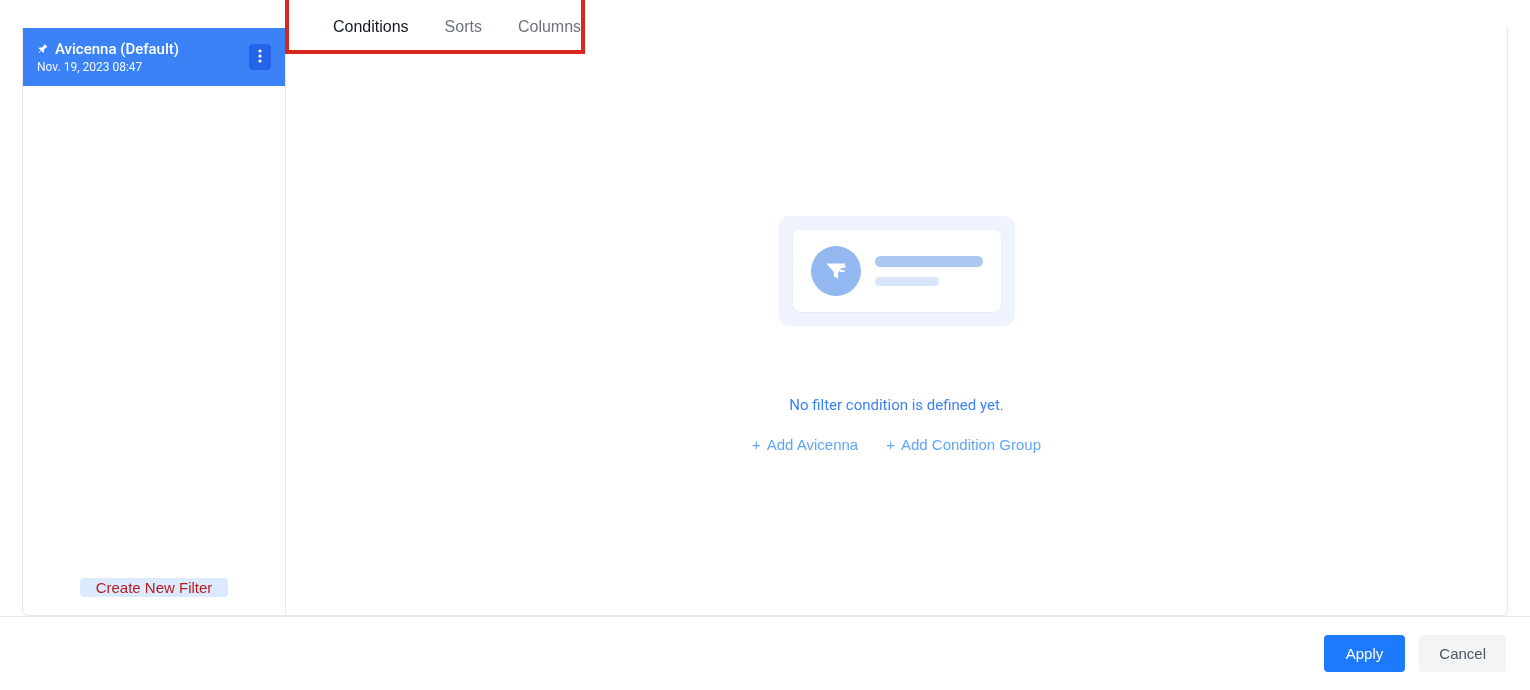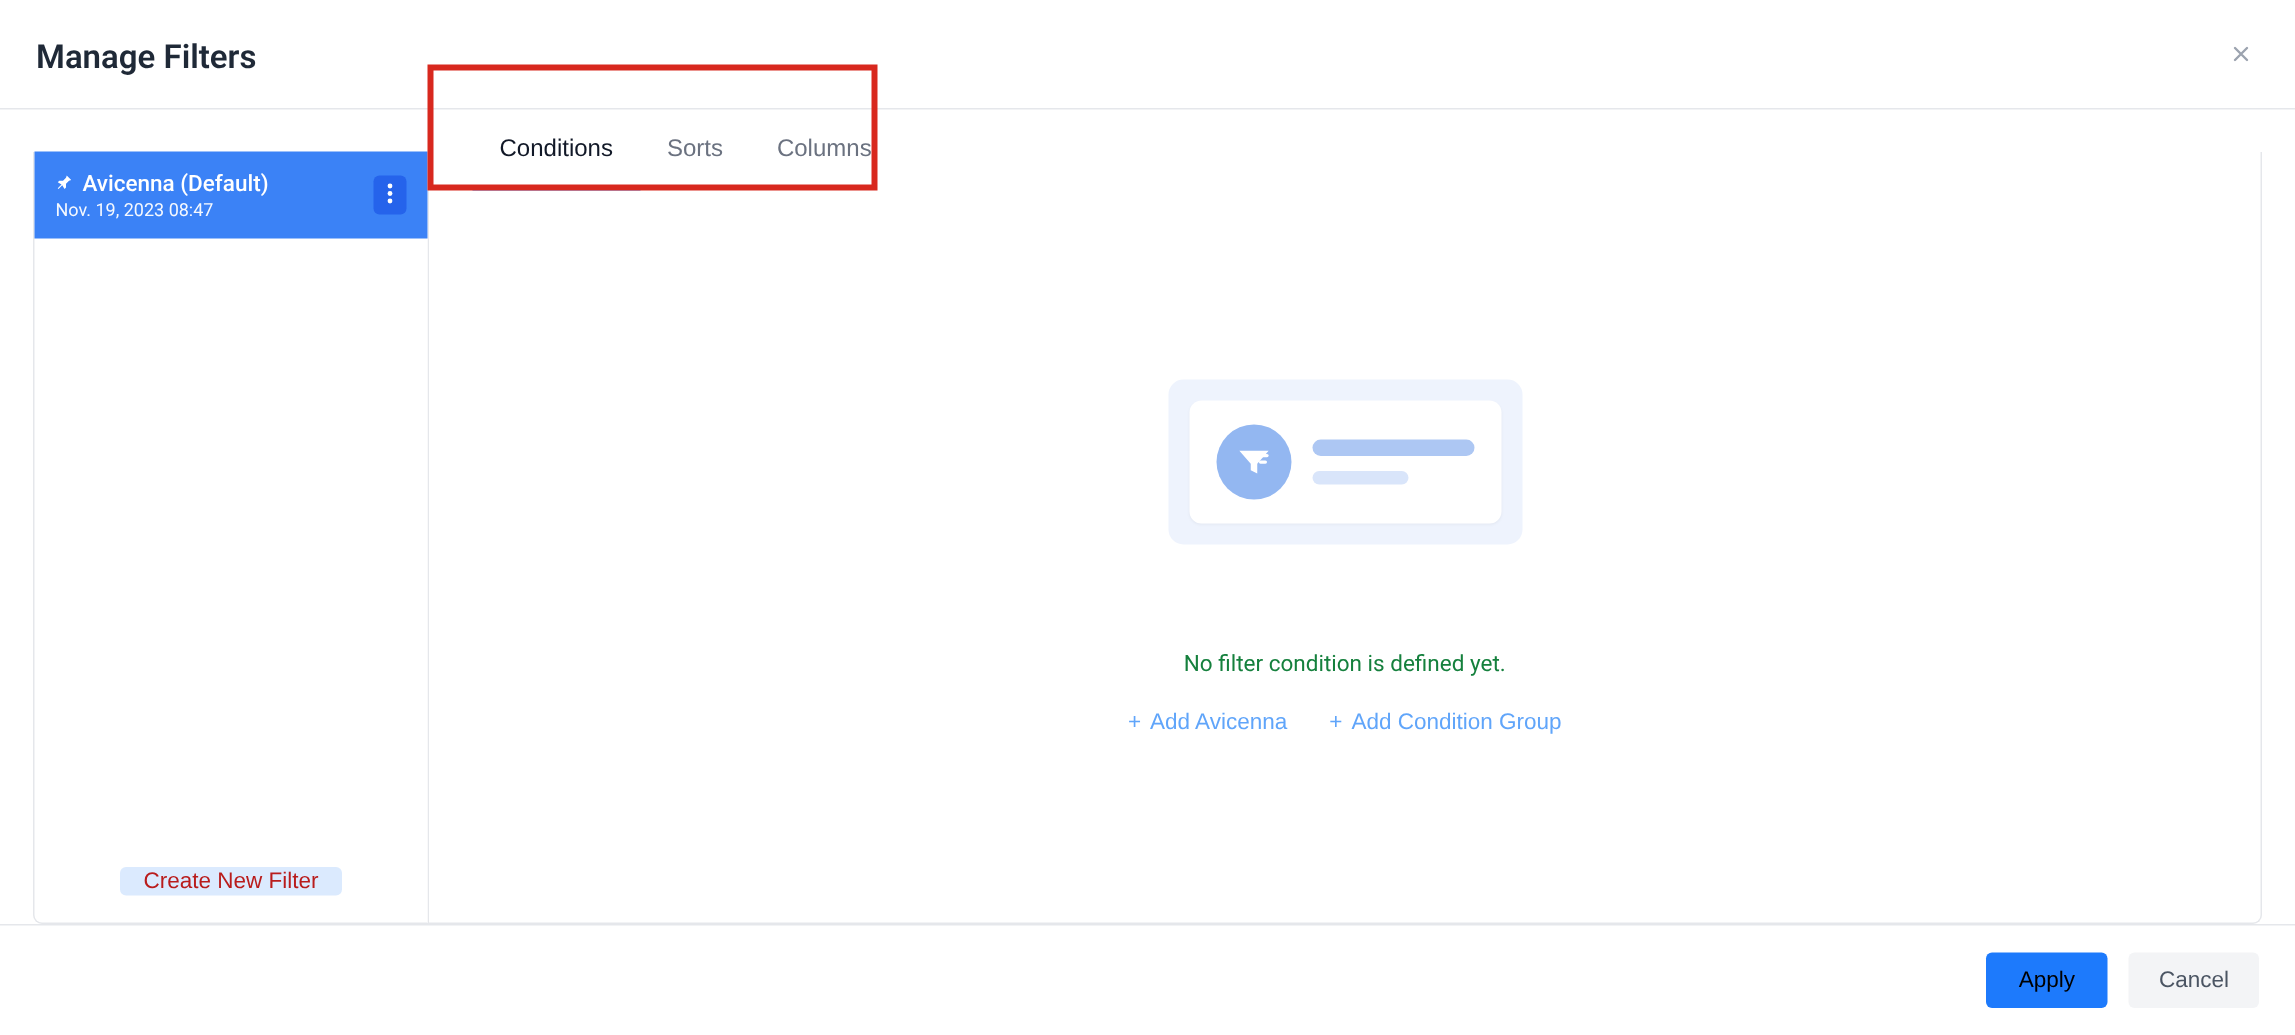--- a/index.html
+++ b/index.html
@@ -183,21 +183,21 @@
       border-radius: 50%;
       background: #93b7f1;
       display: flex;
       align-items: center;
       justify-content: center;
       flex-shrink: 0;
     }
     .lines { flex:1; display:flex; flex-direction:column; gap:10px; }
     .line1 { height: 11px; background: #adc7f3; border-radius: 6px; width: 100%; }
     .line2 { height: 9px; background: #d9e5fa; border-radius: 6px; width: 60%; }
-    .empty-text { font-size: 15px; color: #15803d; margin-top: 48px; }
+    .empty-text { font-size: 15px; color: #3b82f6; margin-top: 48px; }
     .actions { display: flex; gap: 28px; }
     .link-btn {
       background: none;
       border: none;
       color: #60a5fa;
       font-size: 15px;
       cursor: pointer;
       display: inline-flex;
       align-items: center;
       gap: 6px;
@@ -205,21 +205,21 @@
     .plus { font-size: 15px; font-weight: 400; }
     .modal-footer {
       border-top: 1px solid #e5e7eb;
       padding: 18px 24px;
       display: flex;
       justify-content: flex-end;
       gap: 14px;
     }
     .btn-primary {
       background: #1d7afc;
-      color: #000000;
+      color: #ffffff;
       border: none;
       padding: 10px 22px;
       font-size: 15px;
       font-weight: 500;
       border-radius: 4px;
       cursor: pointer;
     }
     .btn-secondary {
       background: #f3f4f6;
       color: #4b5563;
@@ -229,30 +229,20 @@
       font-weight: 500;
       border-radius: 4px;
       cursor: pointer;
     }
   </style>
 </head>
 <body>
 
 <div class="modal">
 
-  <div class="modal-header">
-    <h1 class="modal-title">Manage Filters</h1>
-    <button class="close-btn">
-      <span>
-        <svg width="16" height="16" viewBox="0 0 16 16" fill="none">
-            <path d="M4 4l8 8M12 4l-8 8" stroke="currentColor" stroke-width="1.6" stroke-linecap="round"></path>
-          </svg>
-      </span>
-    </button>
-  </div>
 
   <div class="modal-body">
 
     <aside class="sidebar">
       <div class="filter-list">
         <div class="filter-item">
           <div class="filter-item-text">
             <div>
               <div class="filter-name-line">
                 <span class="pin-icon">

